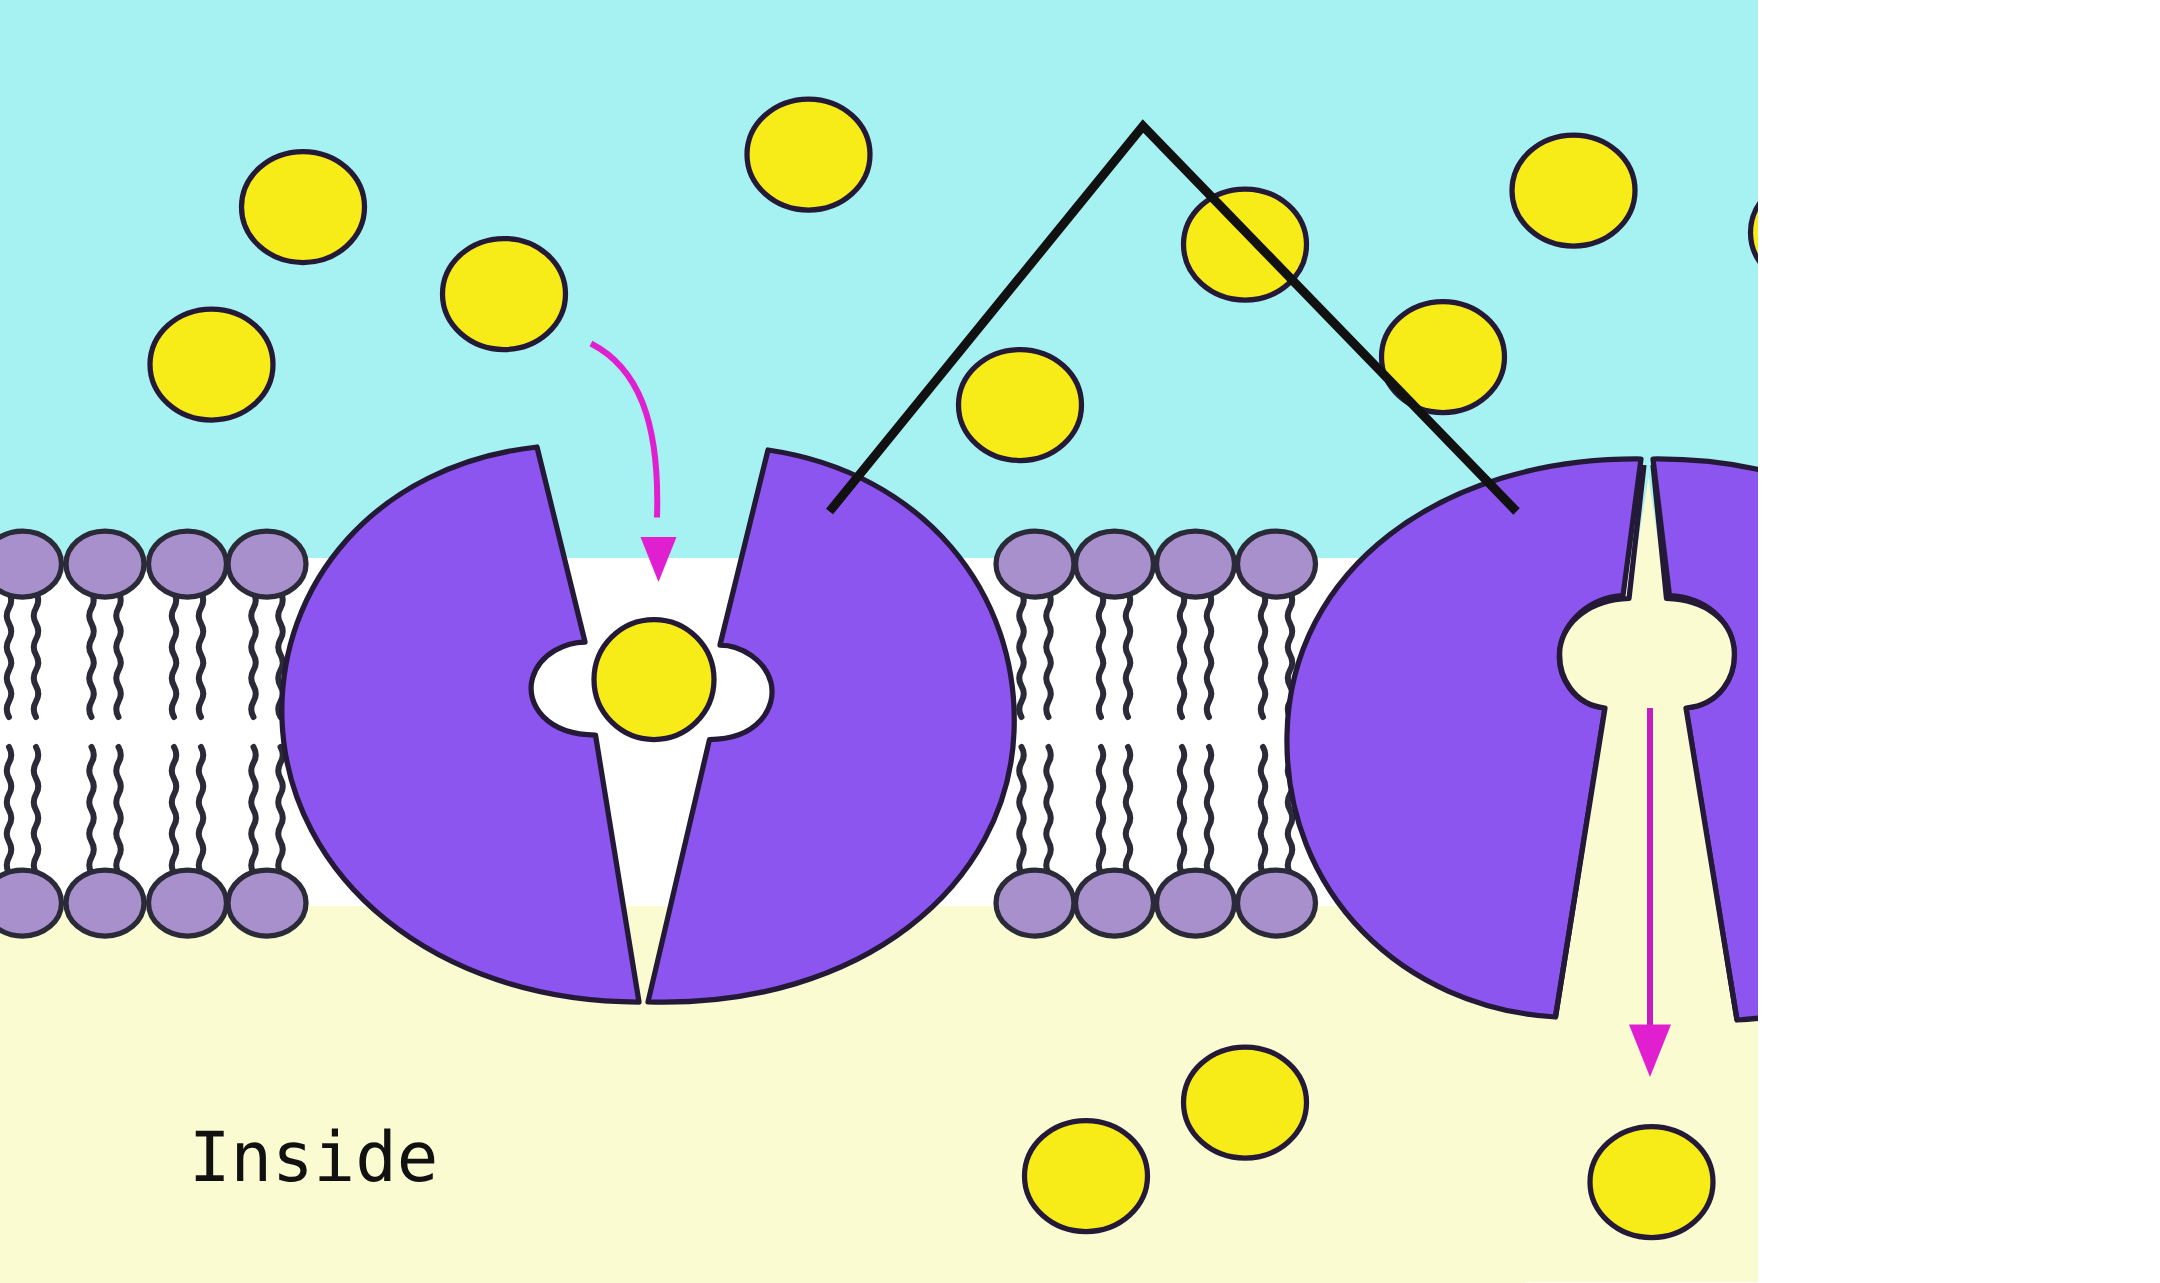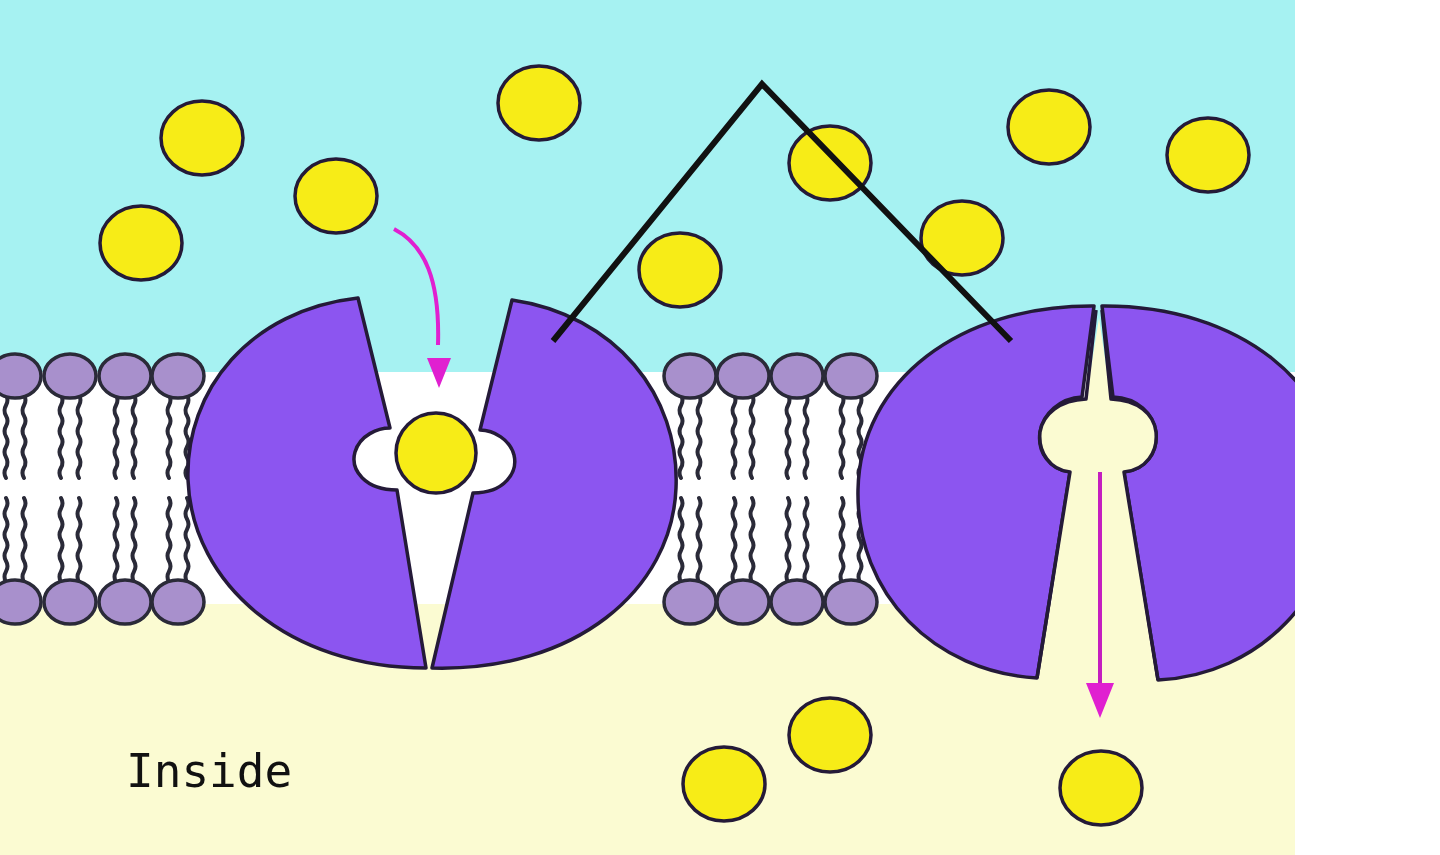--- a/index.html
+++ b/index.html
@@ -1,16 +1,16 @@
 <!DOCTYPE html>
 <html><head>
 <meta charset="utf-8">
 <style>
   html, body { margin: 0; padding: 0; background: #fff; }
-  #stage { position: relative; width: 1295px; height: 855px; overflow: hidden; }
+  #stage { position: relative; width: 1172px; height: 855px; overflow: hidden; }
   svg { display: block; }
   .label-text { font-family: "DejaVu Sans Mono", "Liberation Mono", monospace; font-size: 46px; fill: #111; font-weight: 500; }
 </style>
 </head>
 <body>
 
 <div id="stage">
 <svg width="1440" height="855" viewBox="0 0 1440 855" xmlns="http://www.w3.org/2000/svg">
 
   <rect x="0" y="0" width="1440" height="420" fill="#a6f2f2"></rect>

